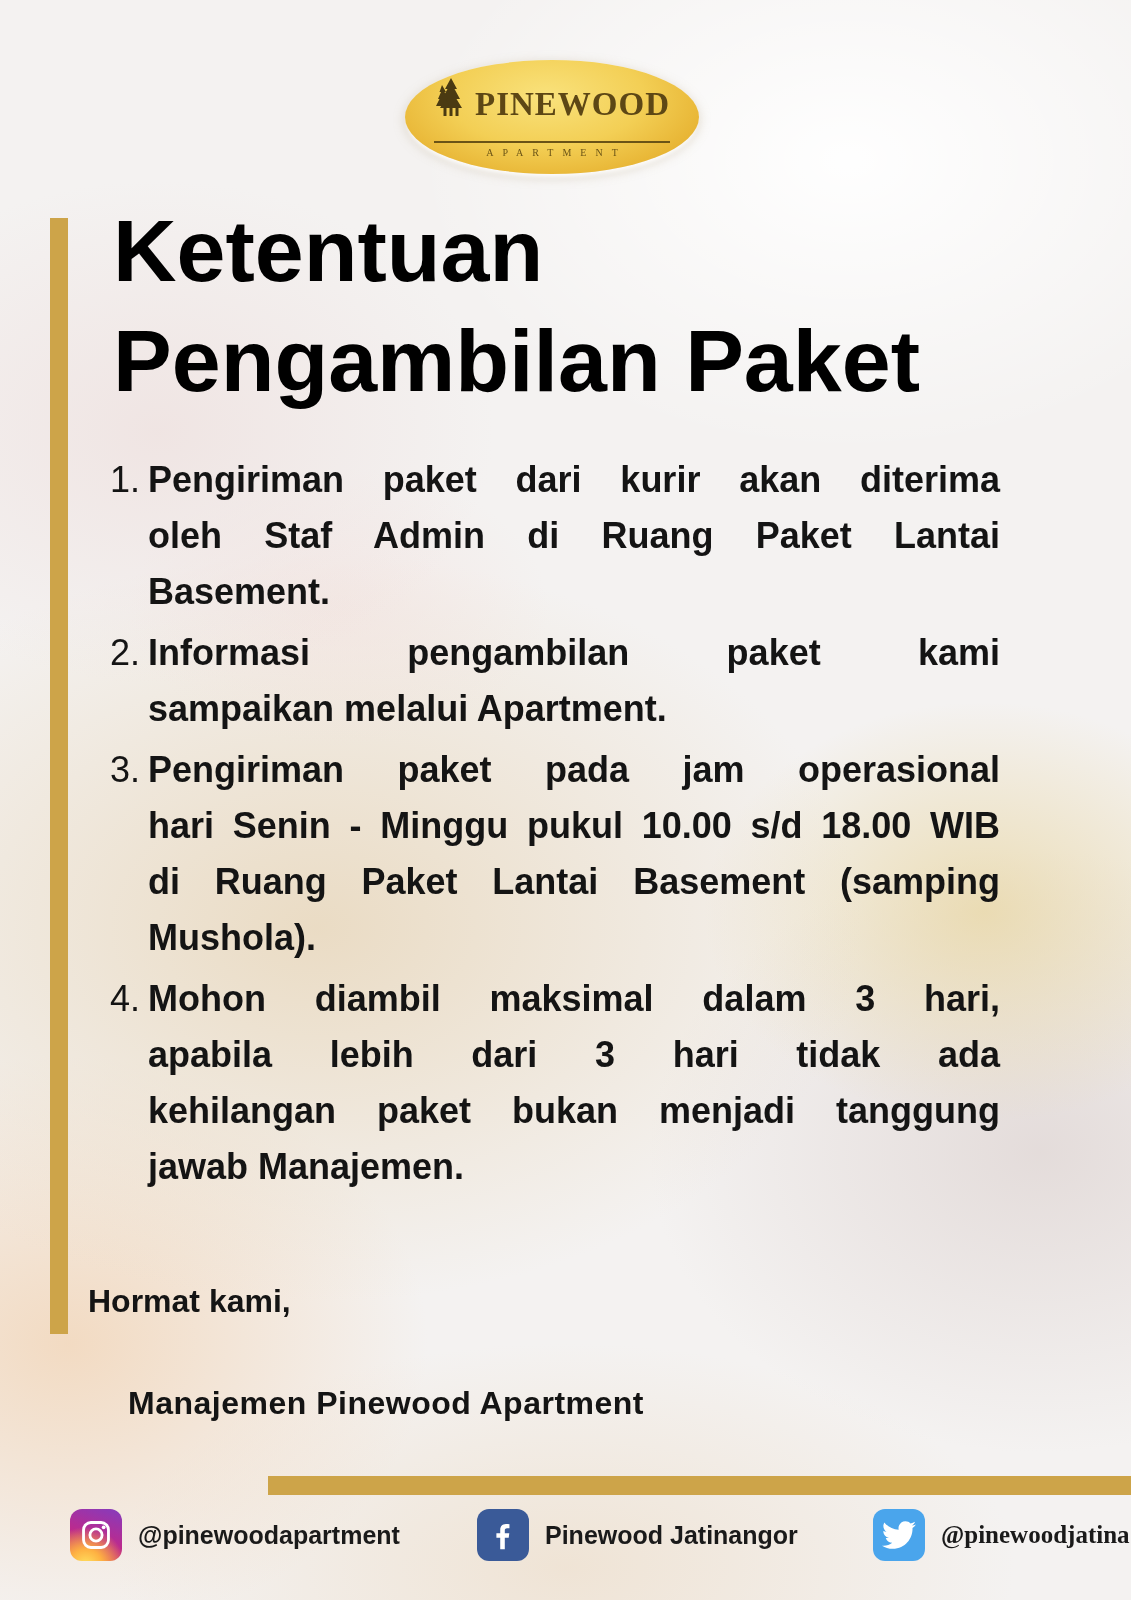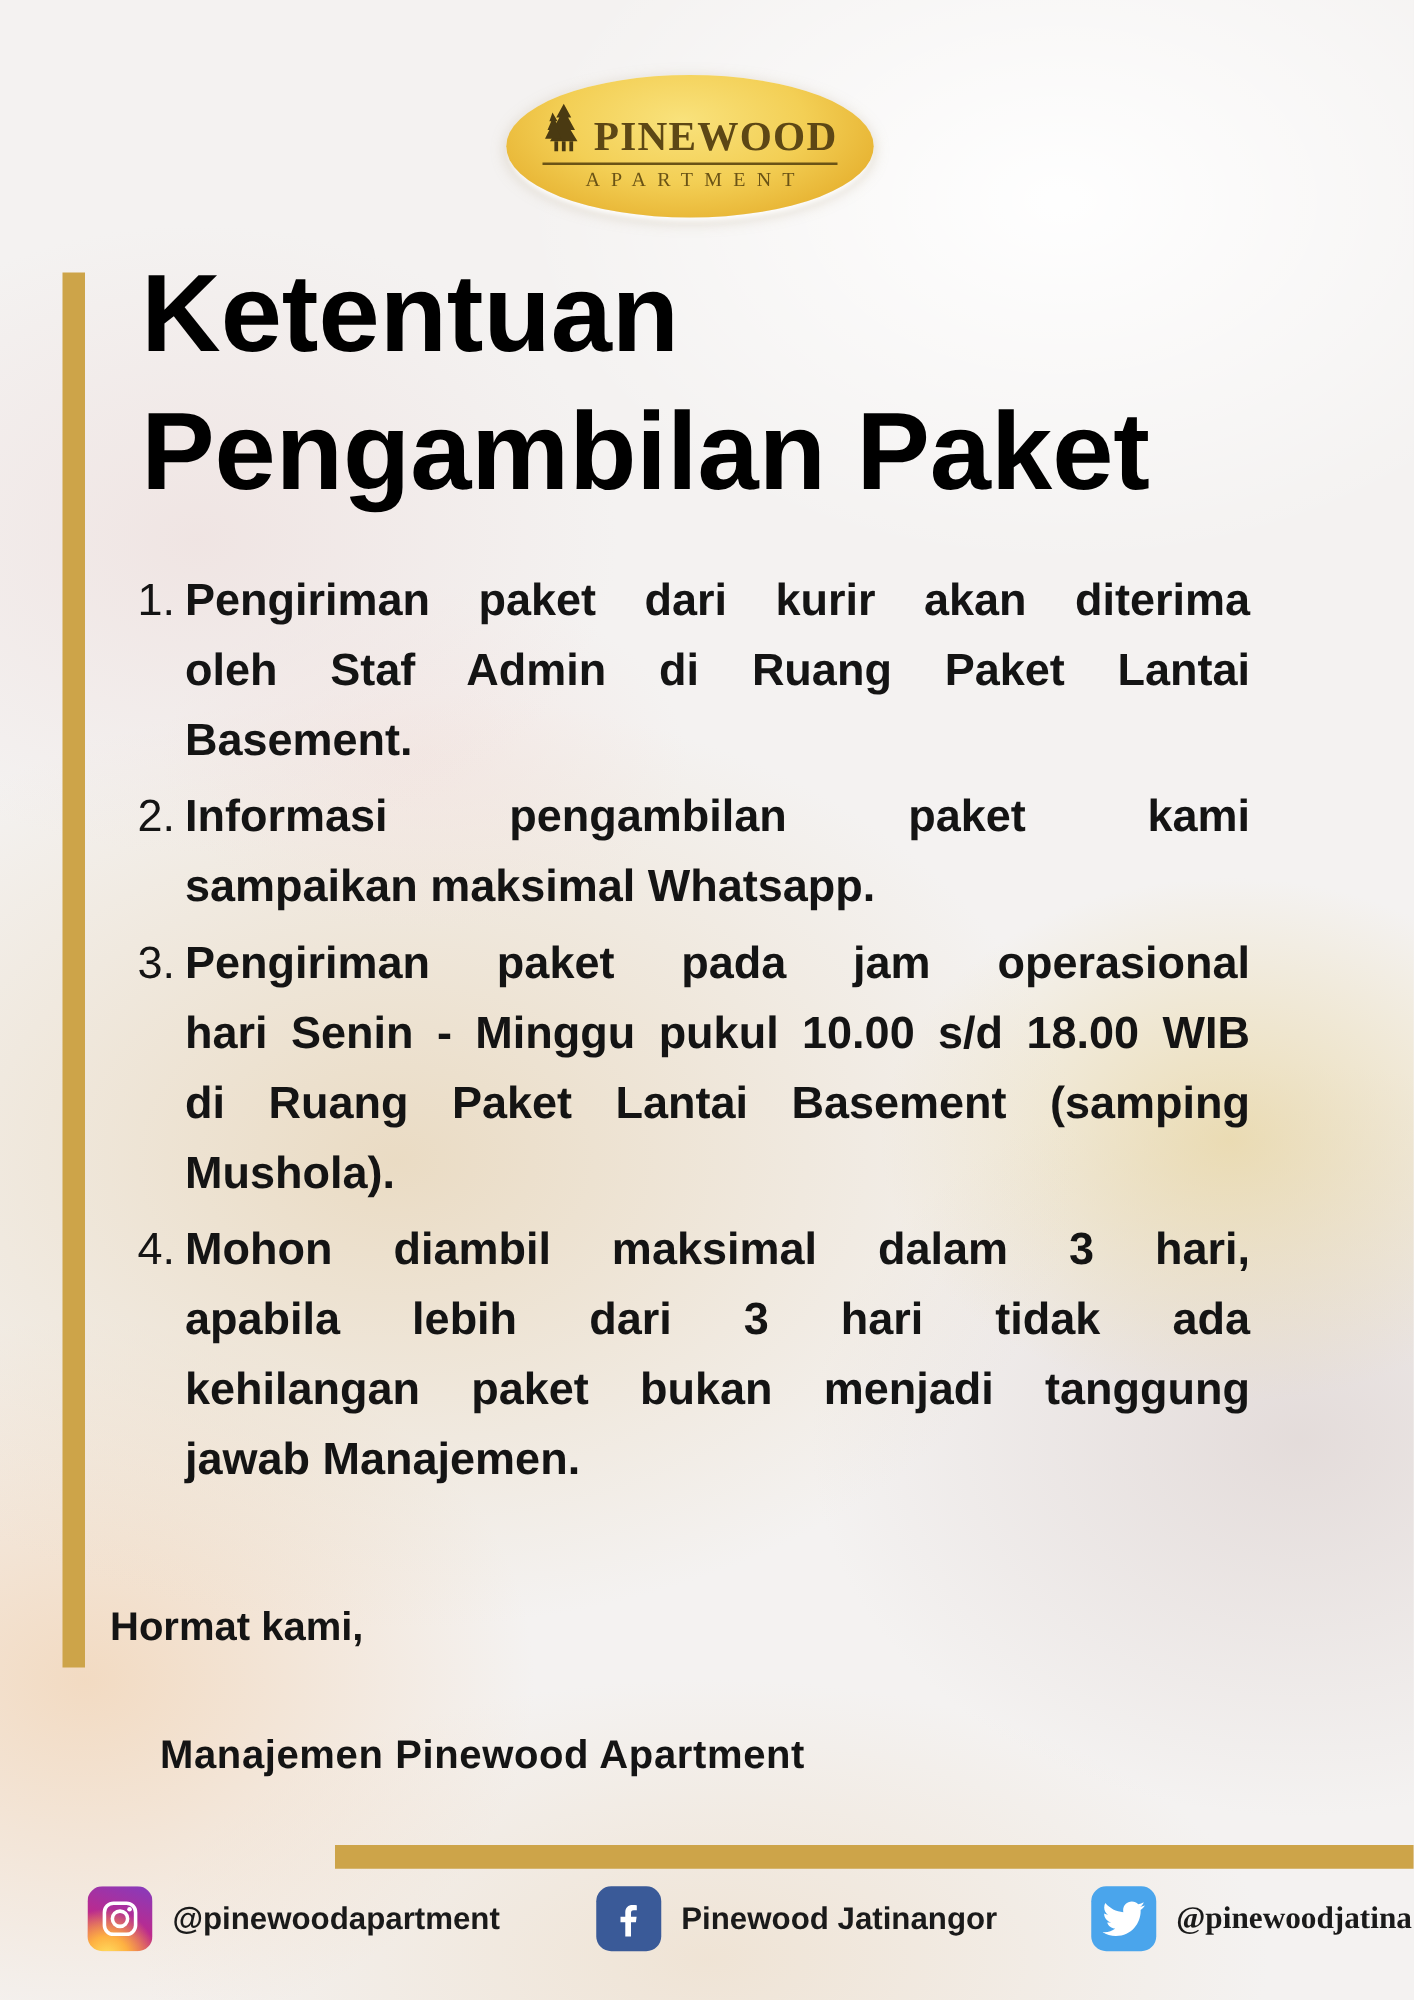--- a/index.html
+++ b/index.html
@@ -19,23 +19,23 @@
       radial-gradient(ellipse 500px 400px at 6% 84%, rgba(242,216,189,.9), rgba(242,216,189,0) 72%),
       radial-gradient(ellipse 600px 300px at 50% 98%, rgba(238,224,206,.8), rgba(238,224,206,0) 75%),
       #f4f2f1;}
 
   
   .logo{position:absolute;left:405px;top:60px;width:294px;height:114px;border-radius:50%;
     background:radial-gradient(ellipse at 48% 32%, #f9e27c 0%, #f3cf55 45%, #e7b332 78%, #d89c1e 100%);
     box-shadow:0 5px 4px -2px rgba(255,255,255,.95), 0 3px 12px rgba(170,150,110,.35);
     display:flex;align-items:center;justify-content:center;}
   .logo-inner{display:flex;flex-direction:column;align-items:center;}
-  .logo-top{display:flex;align-items:flex-end;gap:7px;padding-bottom:3px;border-bottom:2px solid #6a5316;}
+  .logo-top{display:flex;align-items:flex-end;gap:7px;padding-bottom:20px;border-bottom:2px solid #6a5316;}
   .logo-name{font-family:"Liberation Serif",serif;font-weight:bold;font-size:33px;color:#5d4715;letter-spacing:1px;line-height:1;}
-  .logo-sub{margin-top:5px;font-family:"Liberation Serif",serif;font-size:16px;color:#6a5316;letter-spacing:9px;padding-left:9px;line-height:1;}
+  .logo-sub{margin-top:5px;font-family:"Liberation Serif",serif;font-size:10px;color:#6a5316;letter-spacing:9px;padding-left:9px;line-height:1;}
 
   
   .left-bar{position:absolute;left:50px;top:218px;width:18px;height:1116px;background:#cda449;}
   .footer-bar{position:absolute;left:268px;top:1476px;width:863px;height:19px;background:#cda449;}
 
   
   .title{position:absolute;left:113px;top:196px;font-size:88px;font-weight:bold;line-height:110px;color:#000000;letter-spacing:0;}
 
   
   .rules{position:absolute;left:148px;top:452px;width:852px;font-size:36px;font-weight:bold;line-height:56px;}
@@ -94,21 +94,21 @@
   <div class="rules">
     <div class="rule-item">
       <span class="rule-number">1.</span>
       <div class="jl">Pengiriman paket dari kurir akan diterima</div>
       <div class="jl">oleh Staf Admin di Ruang Paket Lantai</div>
       <div class="jl last">Basement.</div>
     </div>
     <div class="rule-item">
       <span class="rule-number">2.</span>
       <div class="jl">Informasi pengambilan paket kami</div>
-      <div class="jl last">sampaikan maksimal Whatsapp.</div>
+      <div class="jl last">sampaikan melalui Apartment.</div>
     </div>
     <div class="rule-item">
       <span class="rule-number">3.</span>
       <div class="jl">Pengiriman paket pada jam operasional</div>
       <div class="jl">hari Senin - Minggu pukul 10.00 s/d 18.00 WIB</div>
       <div class="jl">di Ruang Paket Lantai Basement (samping</div>
       <div class="jl last">Mushola).</div>
     </div>
     <div class="rule-item">
       <span class="rule-number">4.</span>

